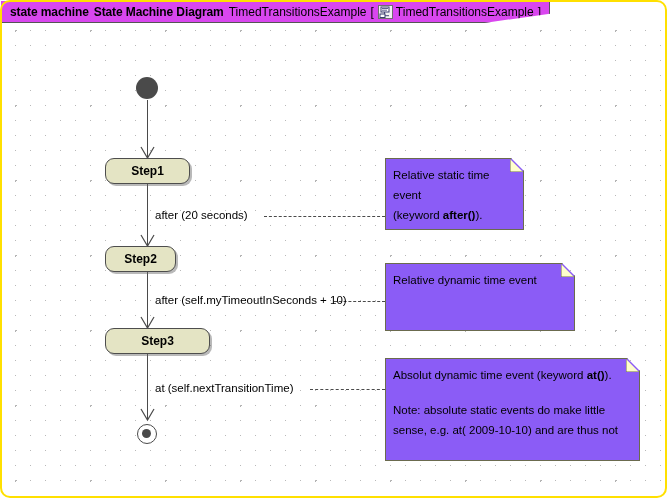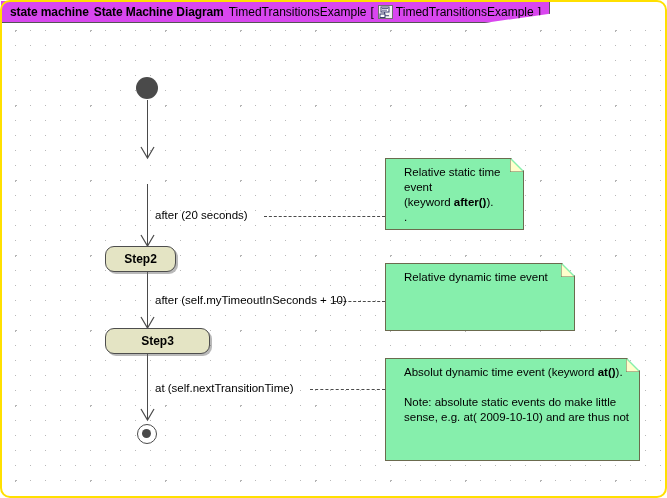--- a/index.html
+++ b/index.html
@@ -167,26 +167,26 @@
     position: absolute;
     height: 0;
     border-top: 1px dashed #4a4a4a;
     z-index: 8;
   }
 
   
   .note {
     position: absolute;
     box-sizing: border-box;
-    background: #86efac;
+    background: #8b5cf6;
     border: 1px solid #6b6b4e;
     font-size: 11.5px;
-    line-height: 15px;
+    line-height: 20px;
     color: #000000;
-    padding: 6px 7px 4px 18px;
+    padding: 6px 7px 4px 7px;
     box-shadow: 2px 2px 0 rgba(120,120,120,0.40);
     z-index: 14;
     -webkit-clip-path: polygon(0 0, calc(100% - 13px) 0, 100% 13px, 100% 100%, 0 100%);
     clip-path: polygon(0 0, calc(100% - 13px) 0, 100% 13px, 100% 100%, 0 100%);
   }
   .note-fold {
     position: absolute;
     top: 0; right: 0;
     width: 13px; height: 13px;
     z-index: 15;
@@ -219,20 +219,23 @@
     <path d="M1,1 L7.5,12 L14,1" fill="none" stroke="#4a4a4a" stroke-width="1.2"></path>
   </svg>
 
   <div class="edge" style="left:147px; top:354px; height:66px;"></div>
   <svg class="arrowhead" style="left:140px; top:408px; width:15px; height:14px;">
     <path d="M1,1 L7.5,12 L14,1" fill="none" stroke="#4a4a4a" stroke-width="1.2"></path>
   </svg>
 
   <div class="initial-node" style="left:136px; top:77px;"></div>
 
+  <div class="state" style="left:105px; top:158px; width:85px; height:26px;">
+    <span>Step1</span>
+  </div>
 
   <div class="state" style="left:105px; top:246px; width:71px; height:26px;">
     <span>Step2</span>
   </div>
 
   <div class="state" style="left:105px; top:328px; width:105px; height:26px;">
     <span>Step3</span>
   </div>
 
   <div class="final-node" style="left:137px; top:424px;"></div>

